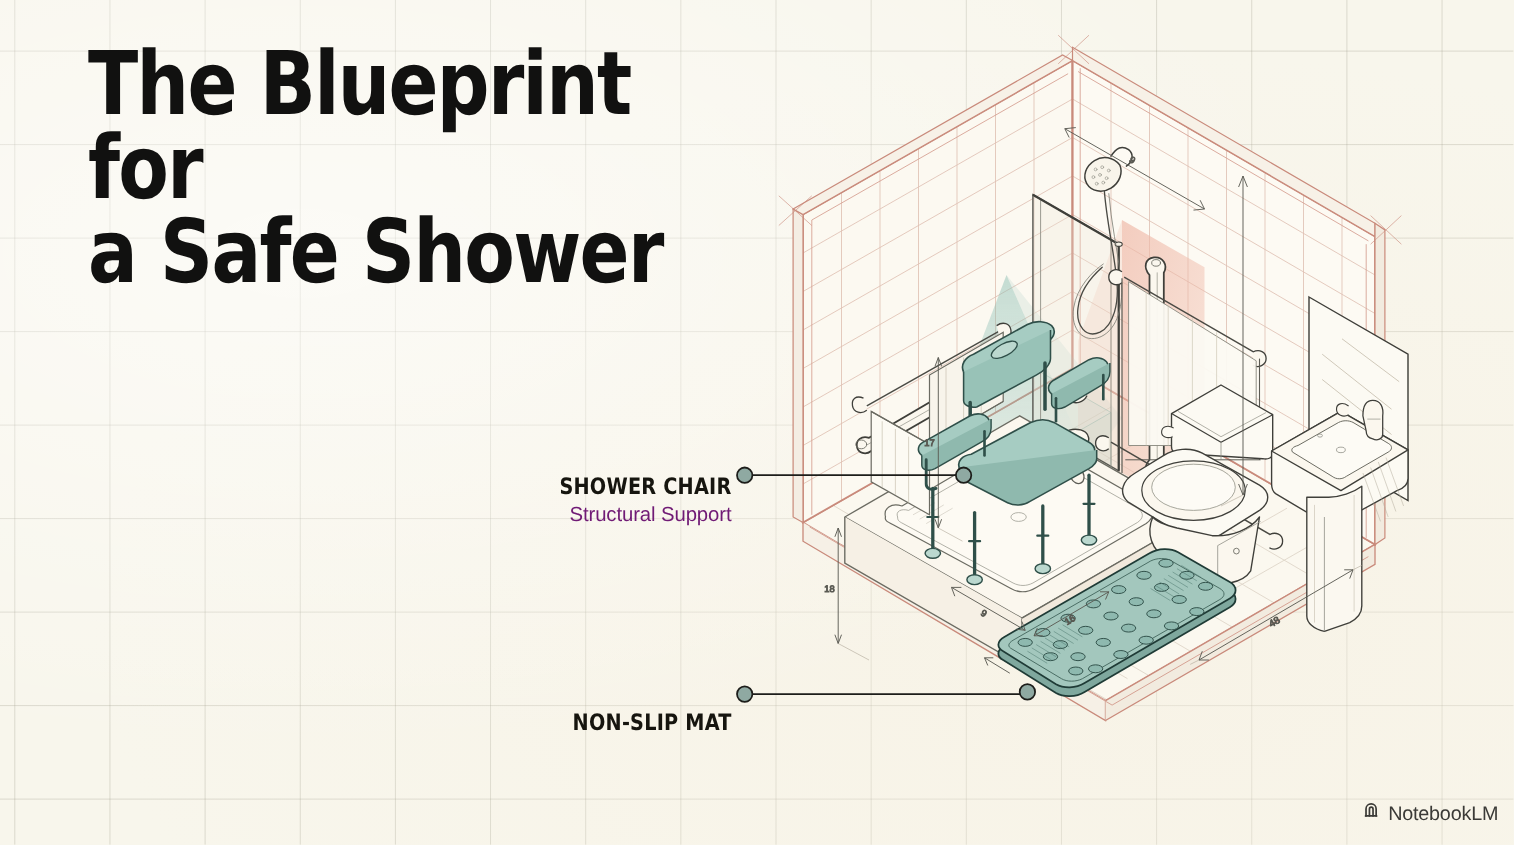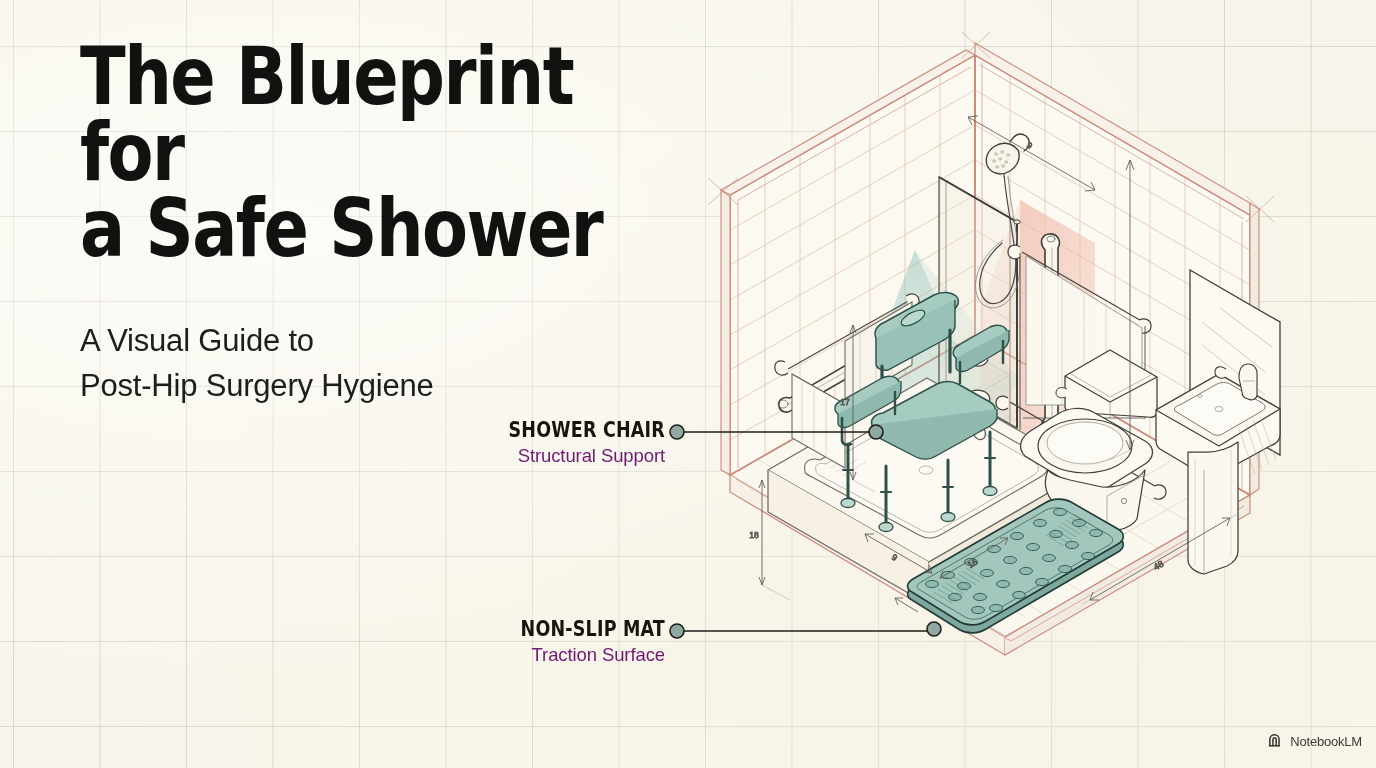--- a/index.html
+++ b/index.html
@@ -51,45 +51,45 @@
     margin-top:52px;
     font-size:31px;
     line-height:1.44;
     font-weight:400;
     color:#1d1d1b;
     letter-spacing:-.2px;
     white-space:pre-line;
   }
 
   
-  .callout{position:absolute;text-align:right;}
+  .callout{position:absolute;text-align:right;margin-top:12px;}
   .callout .c-title{
     font-family:"Liberation Sans Narrow","DejaVu Sans Condensed","Liberation Sans",sans-serif;
     font-weight:700;font-size:20.5px;letter-spacing:.2px;color:#16150f;
     line-height:1;
     transform:scaleX(.95);transform-origin:right center;
   }
   .callout .c-sub{
     font-size:18.5px;color:#701a75;margin-top:6px;line-height:1;font-weight:400;
     letter-spacing:-.1px;
   }
   #callout-chair{left:300px;top:420px;width:365px;}
-  #callout-mat{left:300px;top:619px;width:365px;}
+  #callout-mat{left:300px;top:635px;width:365px;}
 
   
   #leaders{position:absolute;left:0;top:0;width:1376px;height:768px;pointer-events:none;}
 
   
   #illus{position:absolute;left:690px;top:0px;width:700px;height:768px;}
 
   
   .watermark{
     position:absolute;right:14px;bottom:18px;
-    display:flex;align-items:center;gap:6px;
-    color:#2b2b28;font-size:13px;letter-spacing:-.2px;
+    display:flex;align-items:flex-start;gap:6px;
+    color:#2b2b28;font-size:18px;letter-spacing:-.2px;
     opacity:.92;
   }
   .watermark .wm-text{font-weight:400;}
 </style>
 </head>
 <body>
 
 <div id="stage">
 
   <div class="bg-grid"></div>
@@ -578,32 +578,29 @@
     </g>
     <circle cx="677" cy="432" r="7" fill="#8FA9A2" stroke="#1d1d1a" stroke-width="1.6"></circle>
     <circle cx="876" cy="432" r="7" fill="#8FA9A2" stroke="#1d1d1a" stroke-width="1.6"></circle>
     <circle cx="677" cy="631" r="7" fill="#8FA9A2" stroke="#1d1d1a" stroke-width="1.6"></circle>
     <circle cx="934" cy="629" r="7" fill="#8FA9A2" stroke="#1d1d1a" stroke-width="1.6"></circle>
   </svg>
 
   <div class="title-block">
     <h1 class="headline">The Blueprint for
 a Safe Shower</h1>
-    <p class="subhead">A Visual Guide to
-Post-Hip Surgery Hygiene</p>
   </div>
 
   <div class="callout" id="callout-chair">
     <div class="c-title">SHOWER CHAIR</div>
     <div class="c-sub">Structural Support</div>
   </div>
 
   <div class="callout" id="callout-mat">
     <div class="c-title">NON-SLIP MAT</div>
-    <div class="c-sub">Traction Surface</div>
   </div>
 
   <div class="watermark">
     <svg width="17" height="17" viewBox="0 0 24 24">
       <path d="M4 18 L4 9 C4 5.2 7 2.6 10.6 2.6 C14.2 2.6 17 5.4 17 9 L17 18" fill="none" stroke="#2b2b28" stroke-width="2.2" stroke-linecap="round"></path>
       <path d="M8.4 18 L8.4 9.3 C8.4 7.7 9.4 6.7 10.7 6.7 C12 6.7 13 7.7 13 9.3 L13 18" fill="none" stroke="#2b2b28" stroke-width="2.2" stroke-linecap="round"></path>
       <path d="M3.4 18 L17.6 18" stroke="#2b2b28" stroke-width="2.2" stroke-linecap="round"></path>
     </svg>
     <span class="wm-text">NotebookLM</span>
   </div>

